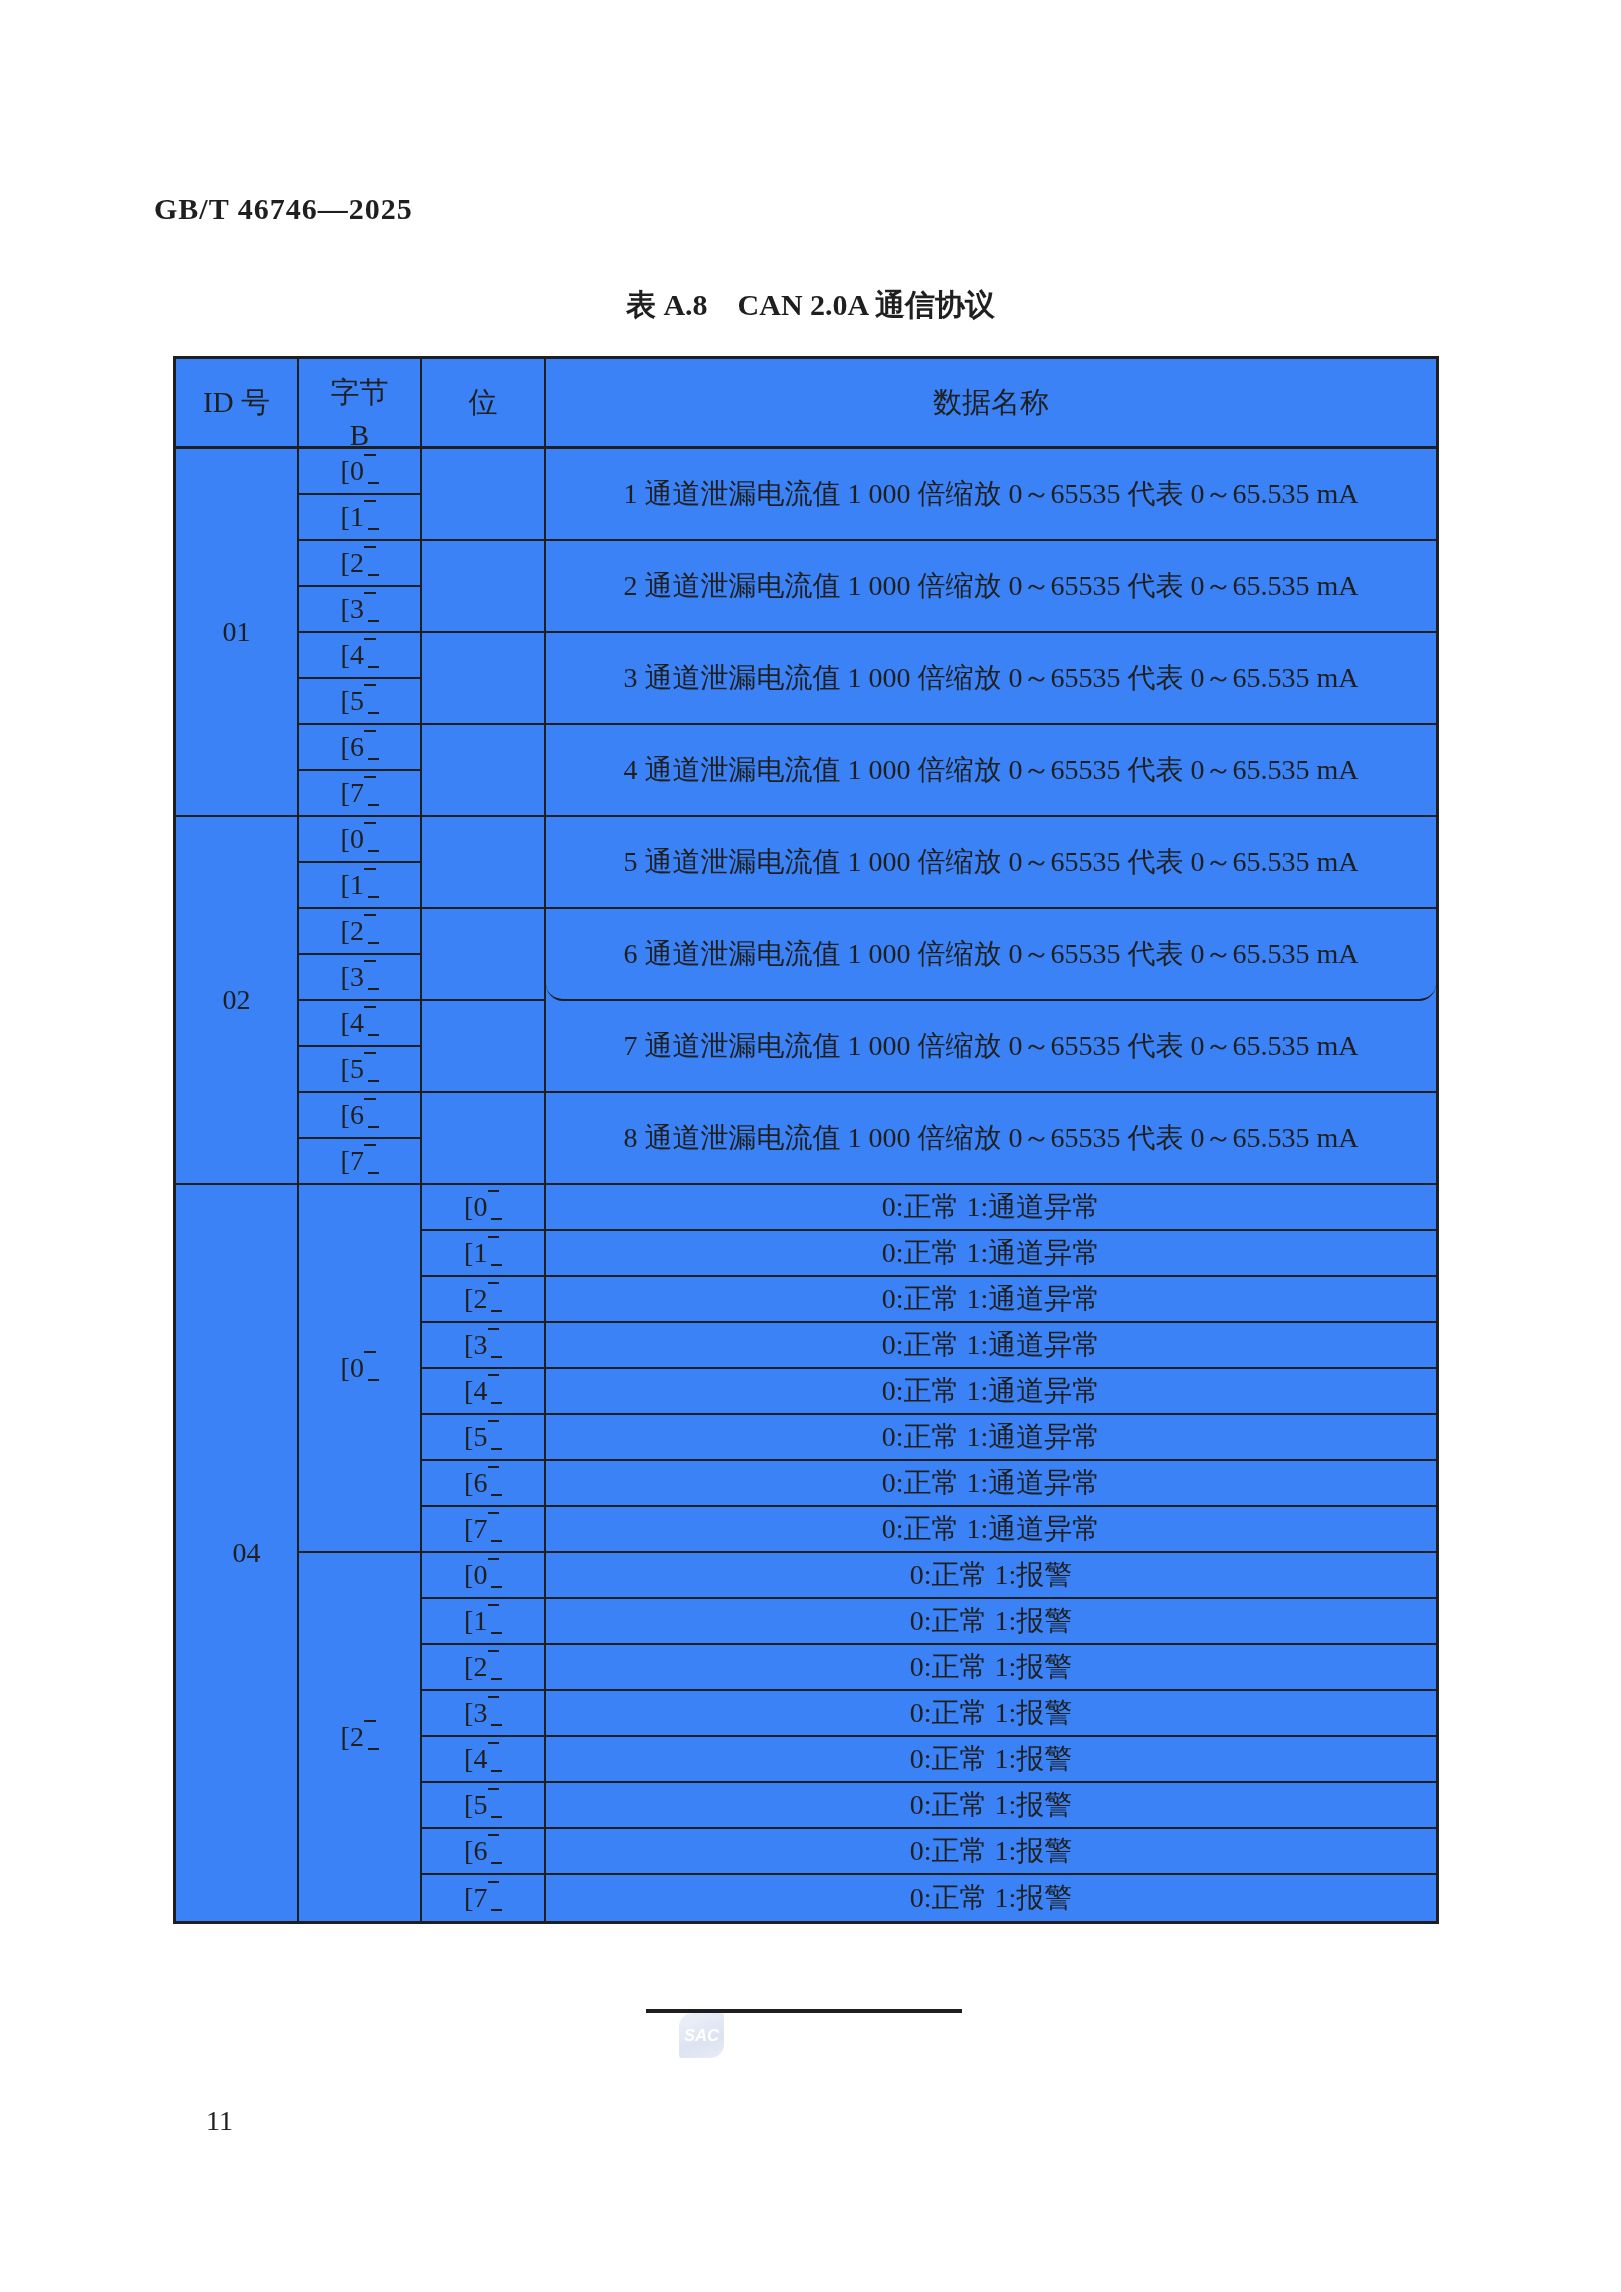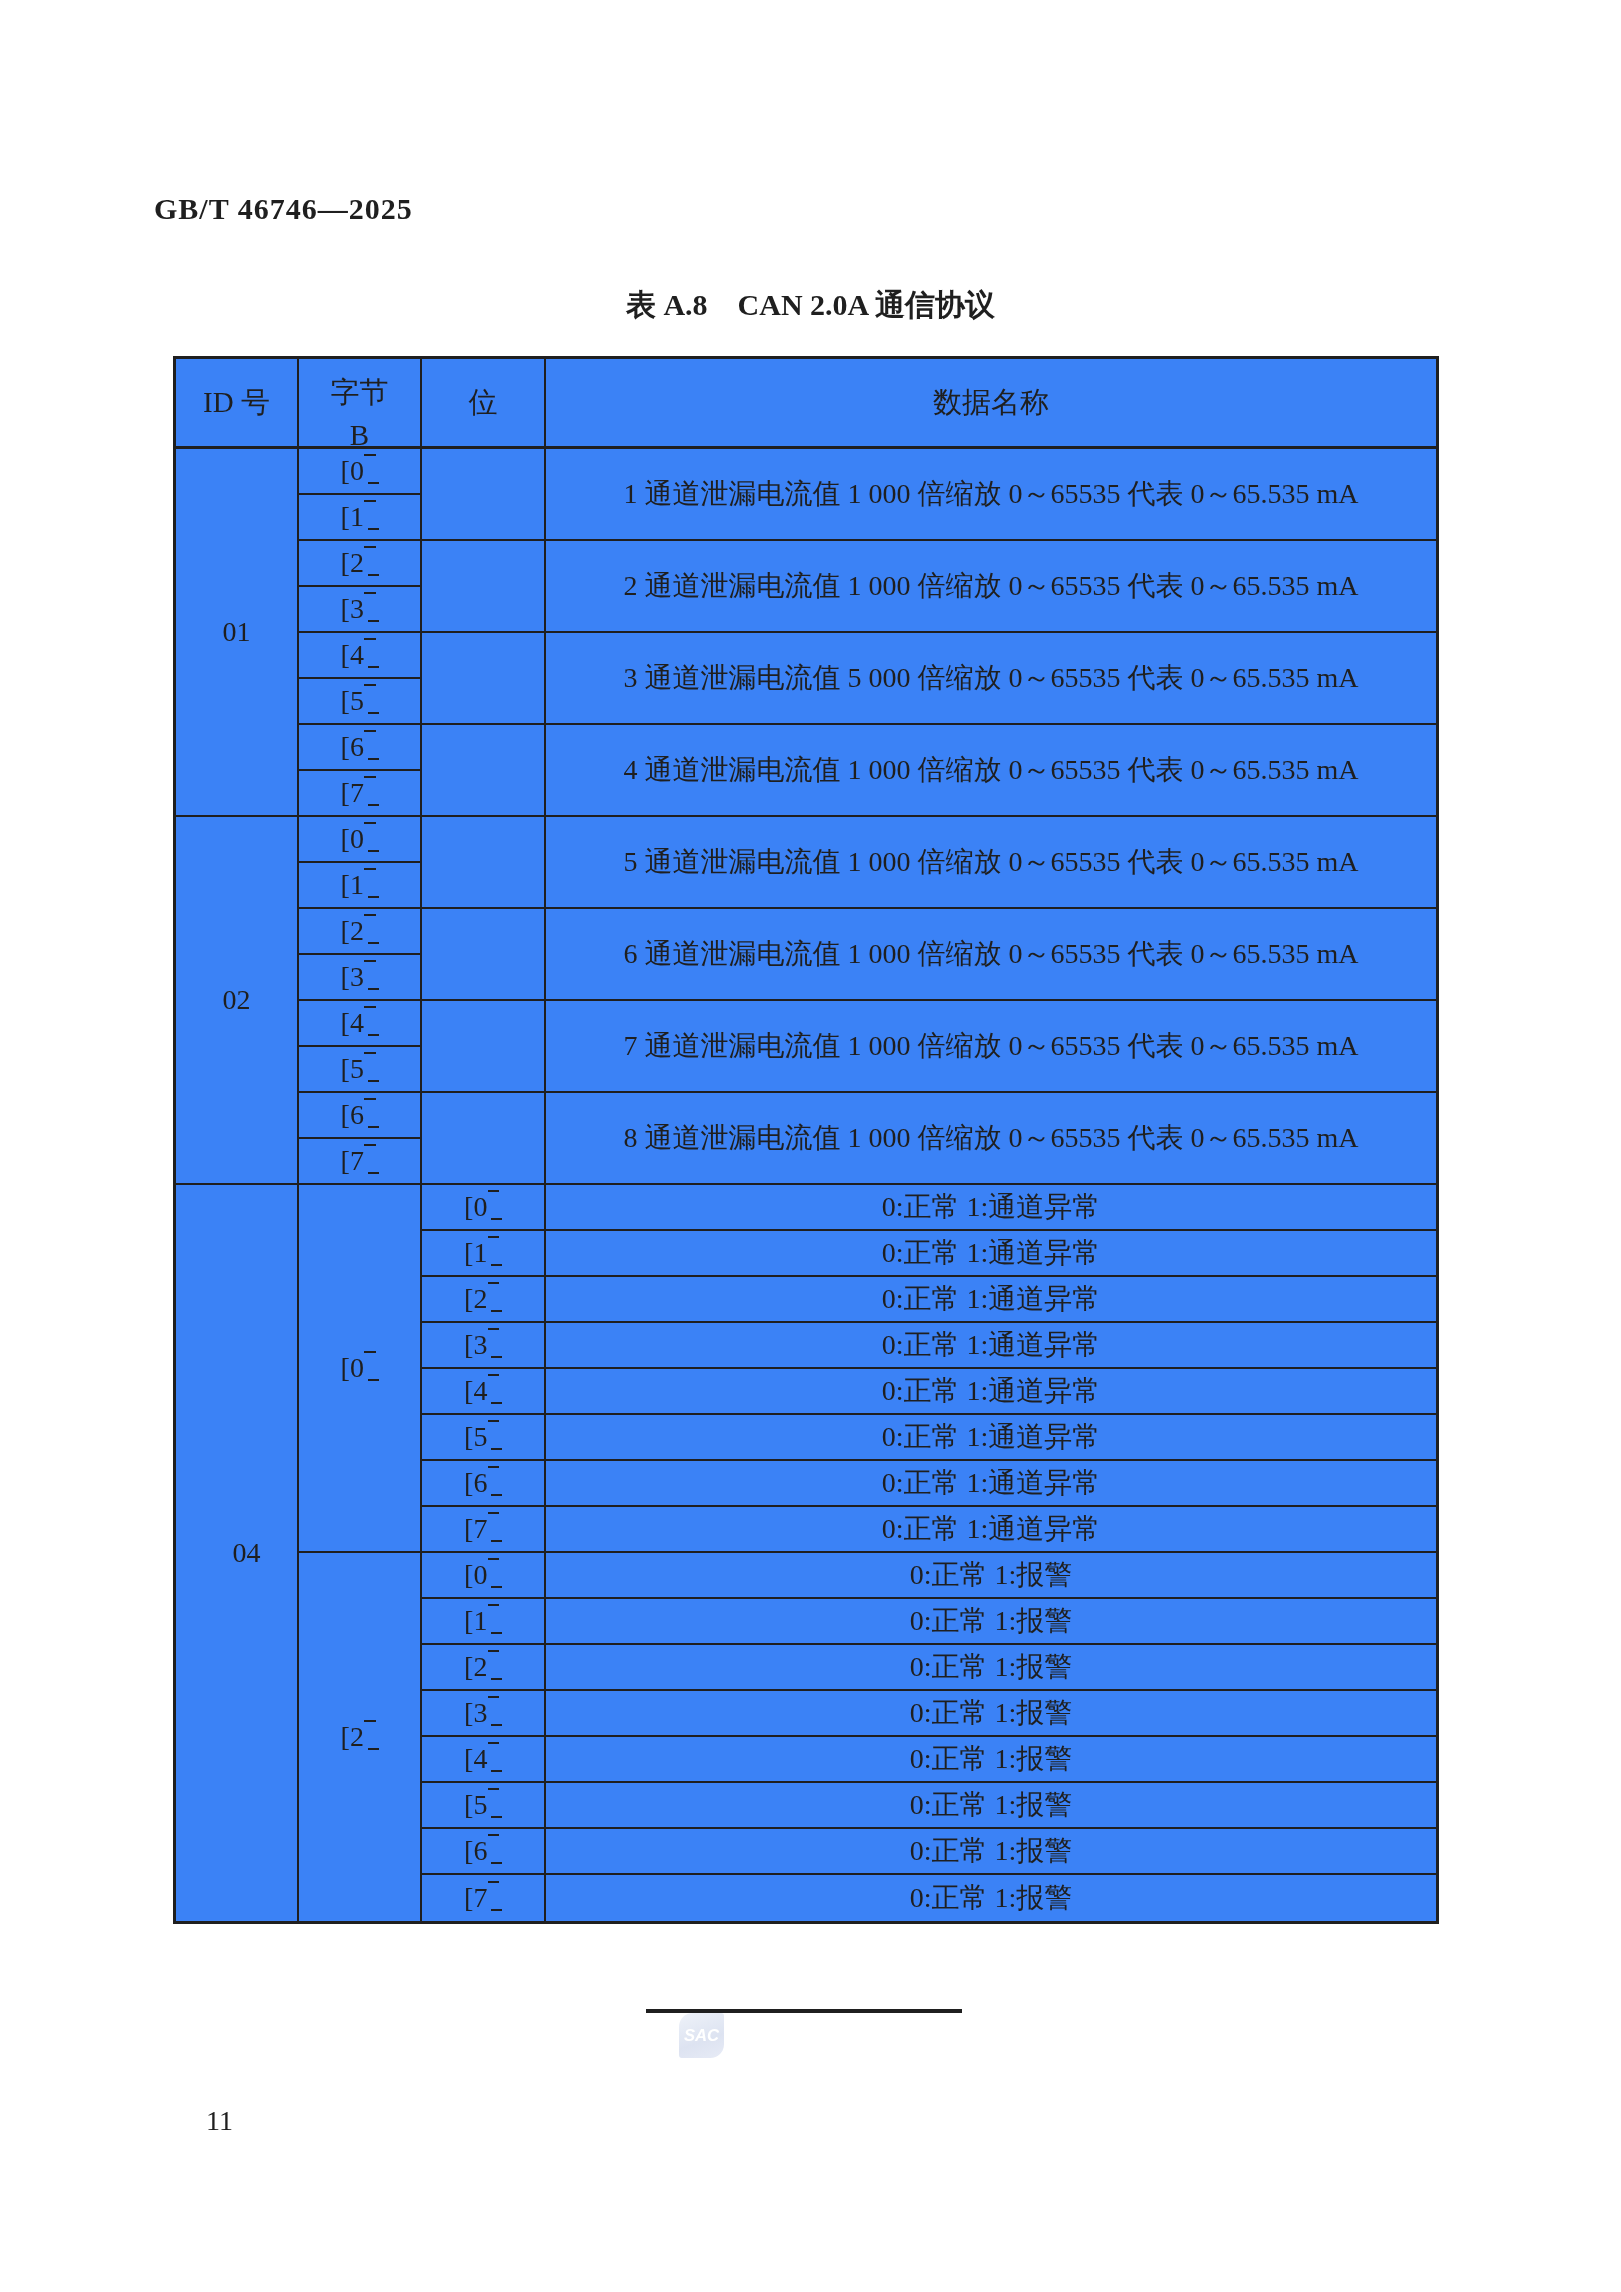--- a/index.html
+++ b/index.html
@@ -122,21 +122,21 @@
         <span>[</span>
         <span>7</span>
         <span class="rb"></span>
       </span>
     </div>
     <div class="cell" style="grid-area: 2 / 3 / span 2;"></div>
     <div class="cell col4" style="grid-area: 2 / 4 / span 2;">1 通道泄漏电流值 1 000 倍缩放 0～65535 代表 0～65.535 mA</div>
     <div class="cell" style="grid-area: 4 / 3 / span 2;"></div>
     <div class="cell col4" style="grid-area: 4 / 4 / span 2;">2 通道泄漏电流值 1 000 倍缩放 0～65535 代表 0～65.535 mA</div>
     <div class="cell" style="grid-area: 6 / 3 / span 2;"></div>
-    <div class="cell col4" style="grid-area: 6 / 4 / span 2;">3 通道泄漏电流值 5 000 倍缩放 0～65535 代表 0～65.535 mA</div>
+    <div class="cell col4" style="grid-area: 6 / 4 / span 2;">3 通道泄漏电流值 1 000 倍缩放 0～65535 代表 0～65.535 mA</div>
     <div class="cell" style="grid-area: 8 / 3 / span 2;"></div>
     <div class="cell col4" style="grid-area: 8 / 4 / span 2;">4 通道泄漏电流值 1 000 倍缩放 0～65535 代表 0～65.535 mA</div>
     <div class="cell" style="grid-area: 10 / 1 / span 8;">02</div>
     <div class="cell" style="grid-area: 10 / 2 / span 1;">
       <span class="lbl">
         <span>[</span>
         <span>0</span>
         <span class="rb"></span>
       </span>
     </div>
@@ -185,21 +185,21 @@
     <div class="cell" style="grid-area: 17 / 2 / span 1;">
       <span class="lbl">
         <span>[</span>
         <span>7</span>
         <span class="rb"></span>
       </span>
     </div>
     <div class="cell" style="grid-area: 10 / 3 / span 2;"></div>
     <div class="cell col4" style="grid-area: 10 / 4 / span 2;">5 通道泄漏电流值 1 000 倍缩放 0～65535 代表 0～65.535 mA</div>
     <div class="cell" style="grid-area: 12 / 3 / span 2;"></div>
-    <div class="cell col4" style="grid-area: 12 / 4 / span 2;">6 通道泄漏电流值 1 000 倍缩放 0～65535 代表 0～65.535 mA</div>
+    <div class="cell col4" style="grid-area: 12 / 4 / span 2; border-radius: 17px;">6 通道泄漏电流值 1 000 倍缩放 0～65535 代表 0～65.535 mA</div>
     <div class="cell" style="grid-area: 14 / 3 / span 2;"></div>
     <div class="cell col4" style="grid-area: 14 / 4 / span 2;">7 通道泄漏电流值 1 000 倍缩放 0～65535 代表 0～65.535 mA</div>
     <div class="cell" style="grid-area: 16 / 3 / span 2;"></div>
     <div class="cell col4" style="grid-area: 16 / 4 / span 2;">8 通道泄漏电流值 1 000 倍缩放 0～65535 代表 0～65.535 mA</div>
     <div class="cell lastrow" style="grid-area: 18 / 1 / span 16; padding-left: 20px;">04</div>
     <div class="cell" style="grid-area: 18 / 2 / span 8;">
       <span class="lbl">
         <span>[</span>
         <span>0</span>
         <span class="rb"></span>

